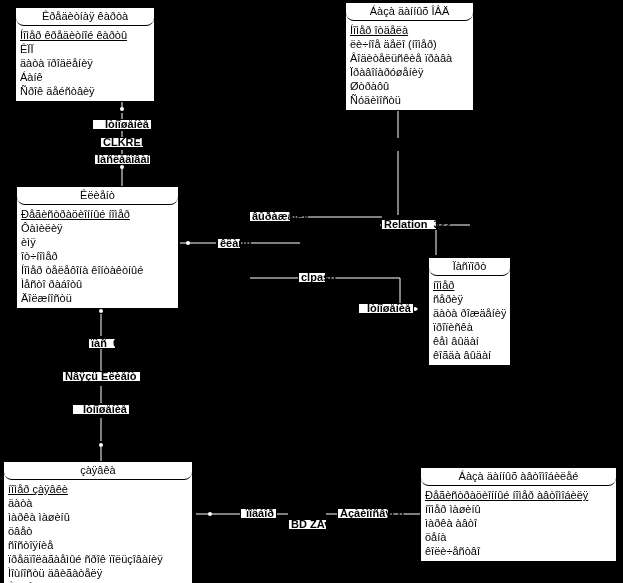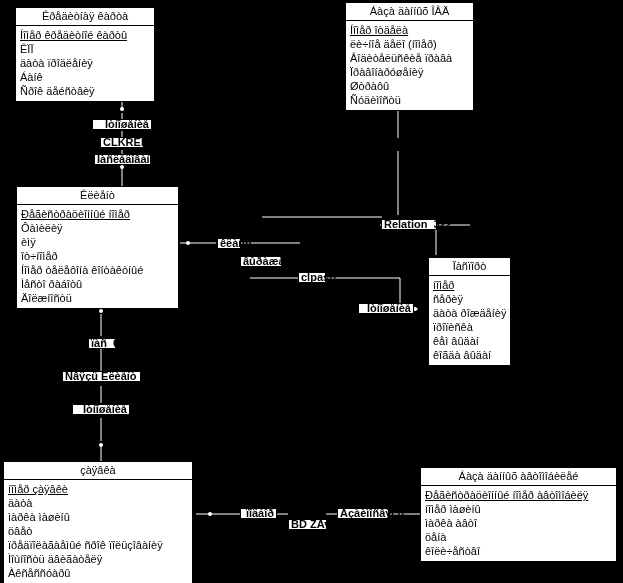--- a/index.html
+++ b/index.html
@@ -41,20 +41,21 @@
   }
   .entity-title {
     text-align: center;
     font-size: 11px;
     color: #000000;
     line-height: 13px;
     padding: 2px 4px 2px 4px;
     border-bottom: 1px solid #000000;
     white-space: nowrap;
     overflow: hidden;
+    border-radius: 8px;
   }
   .entity-attrs {
     padding: 2px 4px 3px 4px;
   }
   .attr {
     font-size: 11px;
     color: #000000;
     line-height: 14px;
     white-space: nowrap;
     overflow: hidden;
@@ -178,20 +179,21 @@
     </div>
   </div>
 
   <div class="entity" style="left:3px; top:461px; width:190px;">
     <div class="entity-title">çàÿâêà</div>
     <div class="entity-attrs">
       <div class="attr key">íîìåð çàÿâêè</div>
       <div class="attr">äàòà</div>
       <div class="attr">ìàðêà ìàøèíû</div>
       <div class="attr">öâåò</div>
+      <div class="attr">ñîñòîÿíèå</div>
       <div class="attr">ïðåäïîëàãàåìûé ñðîê ïîëüçîâàíèÿ</div>
       <div class="attr">Ìîùíîñòü äâèãàòåëÿ</div>
       <div class="attr">Àêñåññóàðû</div>
     </div>
   </div>
 
   <div class="entity" style="left:420px; top:467px; width:197px;">
     <div class="entity-title">Áàçà äàííûõ àâòîìîáèëåé</div>
     <div class="entity-attrs">
       <div class="attr key">Ðåãèñòðàöèîííûé íîìåð àâòîìîáèëÿ</div>
@@ -209,21 +211,21 @@
   <div class="dot" style="left:186px; top:241px;"></div>
   <div class="dot" style="left:413px; top:307px;"></div>
   <div class="dot" style="left:208px; top:512px;"></div>
 
   <div class="rel-label" style="left:92px; top:119px; width:60px;">Îòíîøåíèå</div>
 
   <div class="rel-label" style="left:100px; top:137px; width:44px;">CLKRED</div>
 
   <div class="rel-label" style="left:94px; top:154px; width:57px;">Íàñëåäîâàíèå</div>
 
-  <div class="rel-label" style="left:240px; top:211px; width:42px;margin-top:45px;">âûðàæåíèÿ</div>
+  <div class="rel-label" style="left:249px; top:211px; width:42px;">âûðàæåíèÿ</div>
 
   <div class="rel-label" style="left:217px; top:238px; width:24px;">êëàññ</div>
 
   <div class="rel-label" style="left:381px; top:219px; width:56px;">Relation_322</div>
 
   <div class="rel-label" style="left:298px; top:272px; width:28px;">clpasp</div>
 
   <div class="rel-label" style="left:358px; top:303px; width:56px;">Îòíîøåíèå</div>
 
   <div class="rel-label" style="left:88px; top:338px; width:28px;">ïàñ_0</div>

